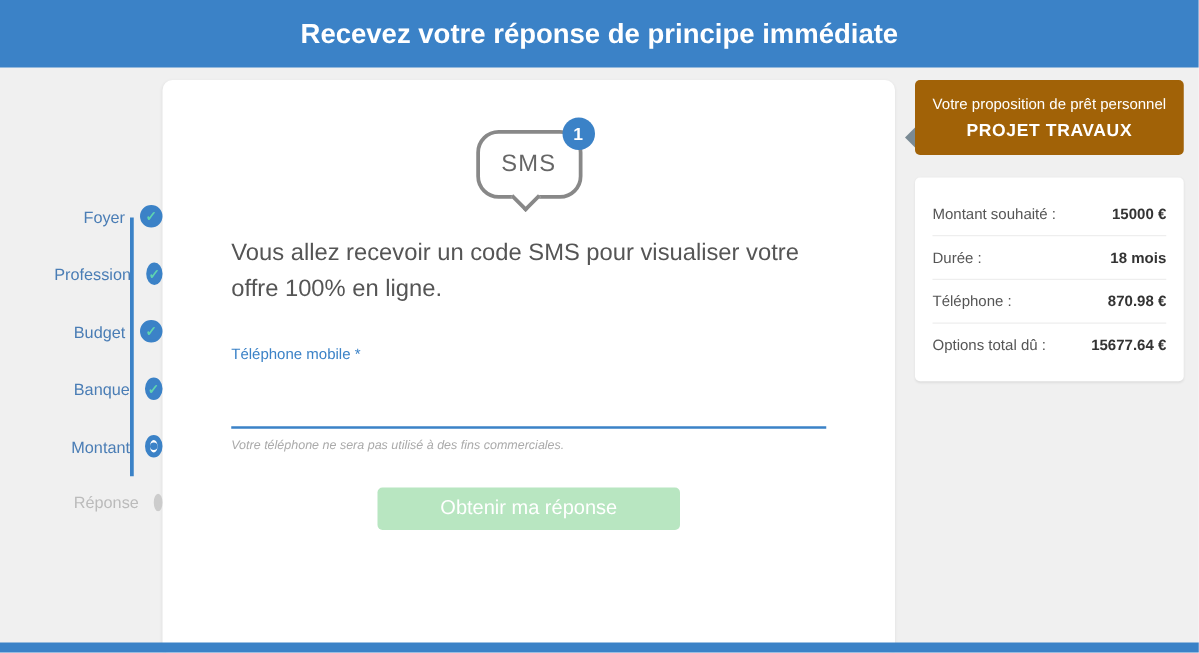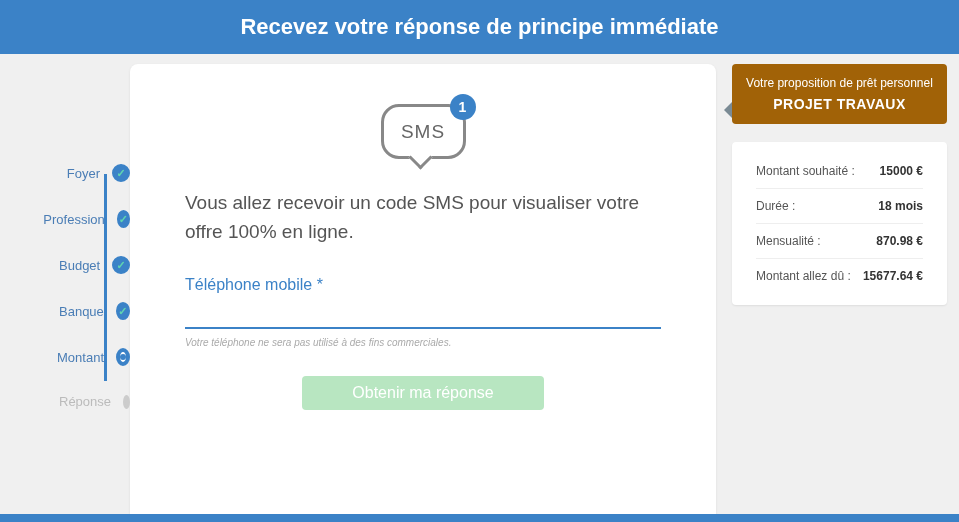--- a/index.html
+++ b/index.html
@@ -19,30 +19,30 @@
 .step-circle.current::after { content: ''; width: 6px; height: 6px; background: #3b82c7; border-radius: 50%; }
 .step-circle.pending { background: #ccc; border: 2px solid #ccc; width: 14px; height: 14px; }
 .main-card { flex: 1; background: #fff; border-radius: 8px; padding: 40px 55px 30px; margin-right: 16px; box-shadow: 0 1px 3px rgba(0,0,0,0.08); }
 .sms-icon-wrap { text-align: center; margin-bottom: 30px; }
 .sms-cloud { display: inline-block; position: relative; }
 .sms-bubble { width: 85px; height: 55px; border: 3px solid #888; border-radius: 18px; display: flex; align-items: center; justify-content: center; position: relative; background: #fff; }
 .sms-bubble::after { content: ''; position: absolute; bottom: -10px; left: 28px; width: 14px; height: 14px; background: #fff; border-right: 3px solid #888; border-bottom: 3px solid #888; transform: rotate(45deg); }
 .sms-text { font-weight: normal; font-size: 19px; color: #666; letter-spacing: 1px; }
 .sms-badge { position: absolute; top: -10px; right: -10px; width: 26px; height: 26px; background: #3b82c7; color: #fff; border-radius: 50%; display: flex; align-items: center; justify-content: center; font-size: 14px; font-weight: bold; }
 .main-text { color: #555; font-size: 19px; line-height: 1.5; margin-bottom: 30px; }
-.input-label { color: #3b82c7; font-size: 16px; margin-bottom: 4px; }
+.input-label { color: #3b82c7; font-size: 12px; margin-bottom: 22px; }
 .input-field { width: 100%; border: none; border-bottom: 2px solid #3b82c7; padding: 6px 2px; font-size: 15px; outline: none; background: transparent; }
 .input-hint { color: #aaa; font-size: 10px; font-style: italic; margin-top: 8px; }
 .submit-btn { display: block; margin: 28px auto 0; background: #b8e6c1; color: #fff; border: none; padding: 8px 50px; font-size: 16px; border-radius: 4px; cursor: pointer; }
 .right-col { width: 215px; }
 .proposal-box { background: #a16207; color: #fff; padding: 12px 10px; text-align: center; border-radius: 4px; position: relative; margin-bottom: 18px; }
 .proposal-box::before { content: ''; position: absolute; left: -8px; top: 38px; border-top: 8px solid transparent; border-bottom: 8px solid transparent; border-right: 8px solid #7a8a94; }
 .proposal-sub { font-size: 12px; margin-bottom: 6px; }
 .proposal-title { font-size: 14px; font-weight: bold; letter-spacing: 0.5px; }
-.summary-box { background: #fff; border-radius: 4px; padding: 12px 24px; box-shadow: 0 1px 2px rgba(0,0,0,0.08); }
+.summary-box { background: #fff; border-radius: 4px; padding: 12px 14px; box-shadow: 0 1px 2px rgba(0,0,0,0.08); }
 .summary-row { display: flex; justify-content: space-between; padding: 10px 0; border-bottom: 1px solid #eee; font-size: 12px; color: #333; }
 .summary-row:last-child { border-bottom: none; }
 .summary-label { color: #555; }
 .summary-value { font-weight: bold; }
 .footer-bar { position: absolute; bottom: 0; left: 0; right: 0; height: 8px; background: #3b82c7; }
 </style>
 </head>
 <body>
 
 <div class="header">
@@ -105,25 +105,25 @@
     <div class="summary-box">
       <div class="summary-row">
         <span class="summary-label">Montant souhaité :</span>
         <span class="summary-value">15000 €</span>
       </div>
       <div class="summary-row">
         <span class="summary-label">Durée :</span>
         <span class="summary-value">18 mois</span>
       </div>
       <div class="summary-row">
-        <span class="summary-label">Mensualité :</span>
+        <span class="summary-label">Téléphone :</span>
         <span class="summary-value">870.98 €</span>
       </div>
       <div class="summary-row">
-        <span class="summary-label">Montant allez dû :</span>
+        <span class="summary-label">Options total dû :</span>
         <span class="summary-value">15677.64 €</span>
       </div>
     </div>
   </div>
 
 </div>
 
 <div class="footer-bar"></div>
 
 </body></html>

